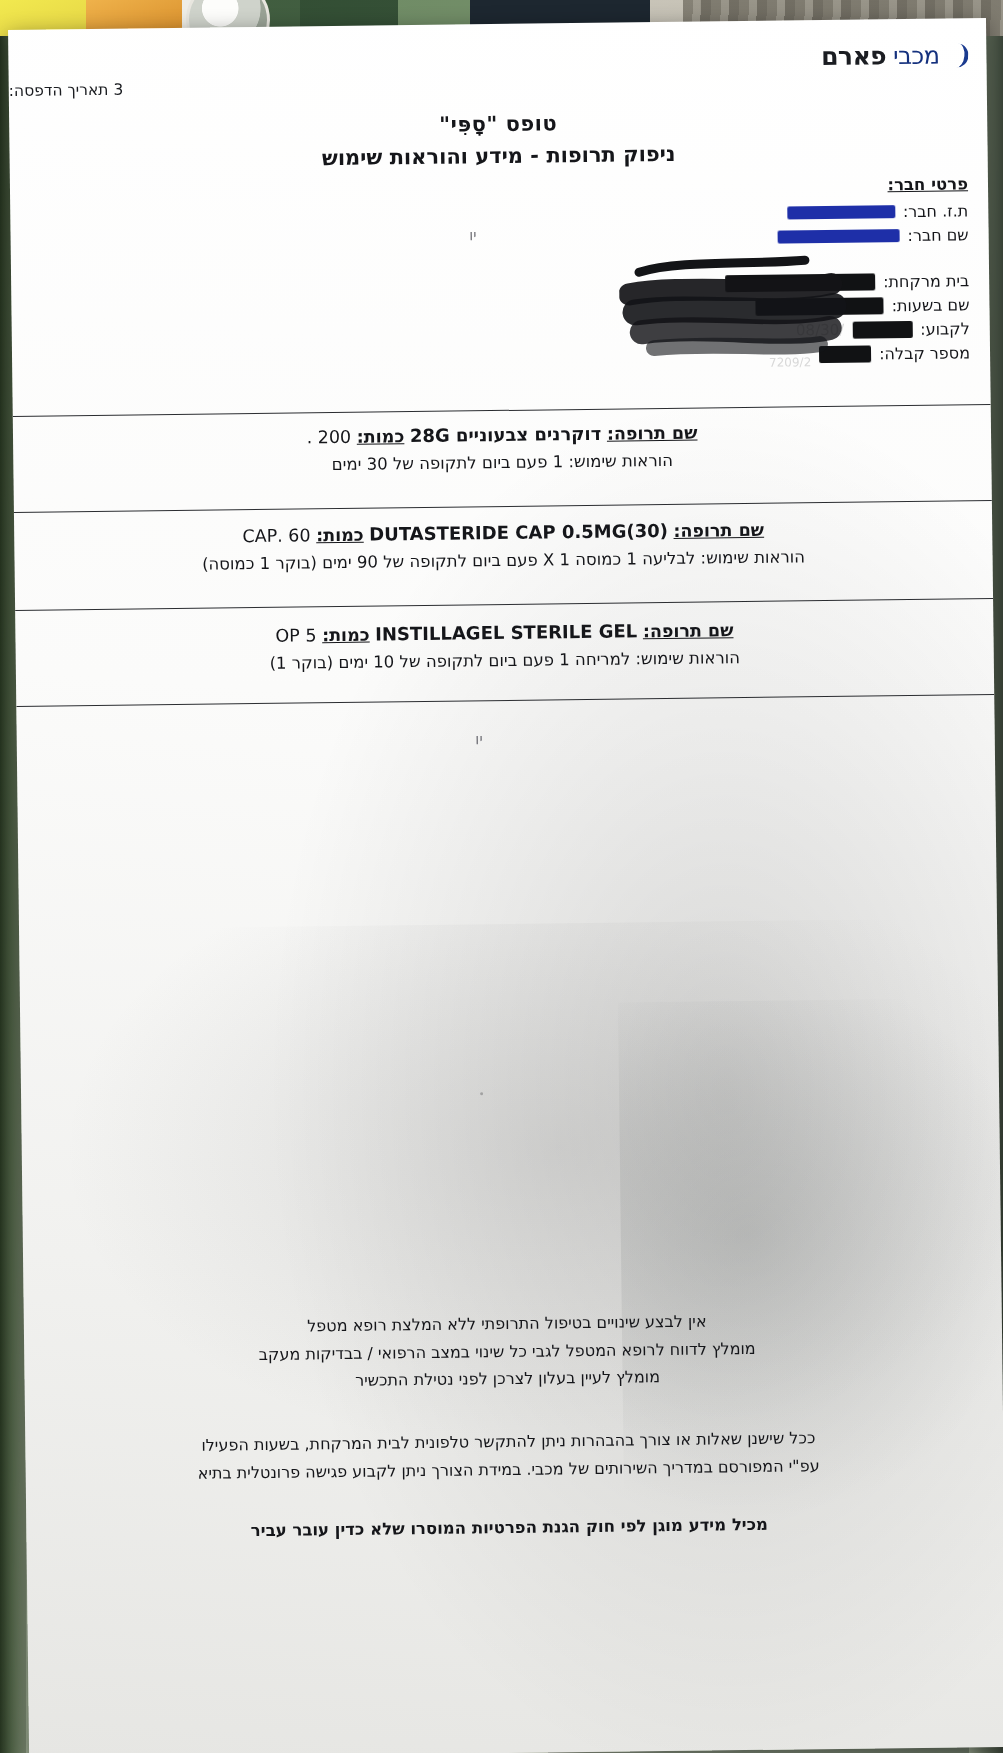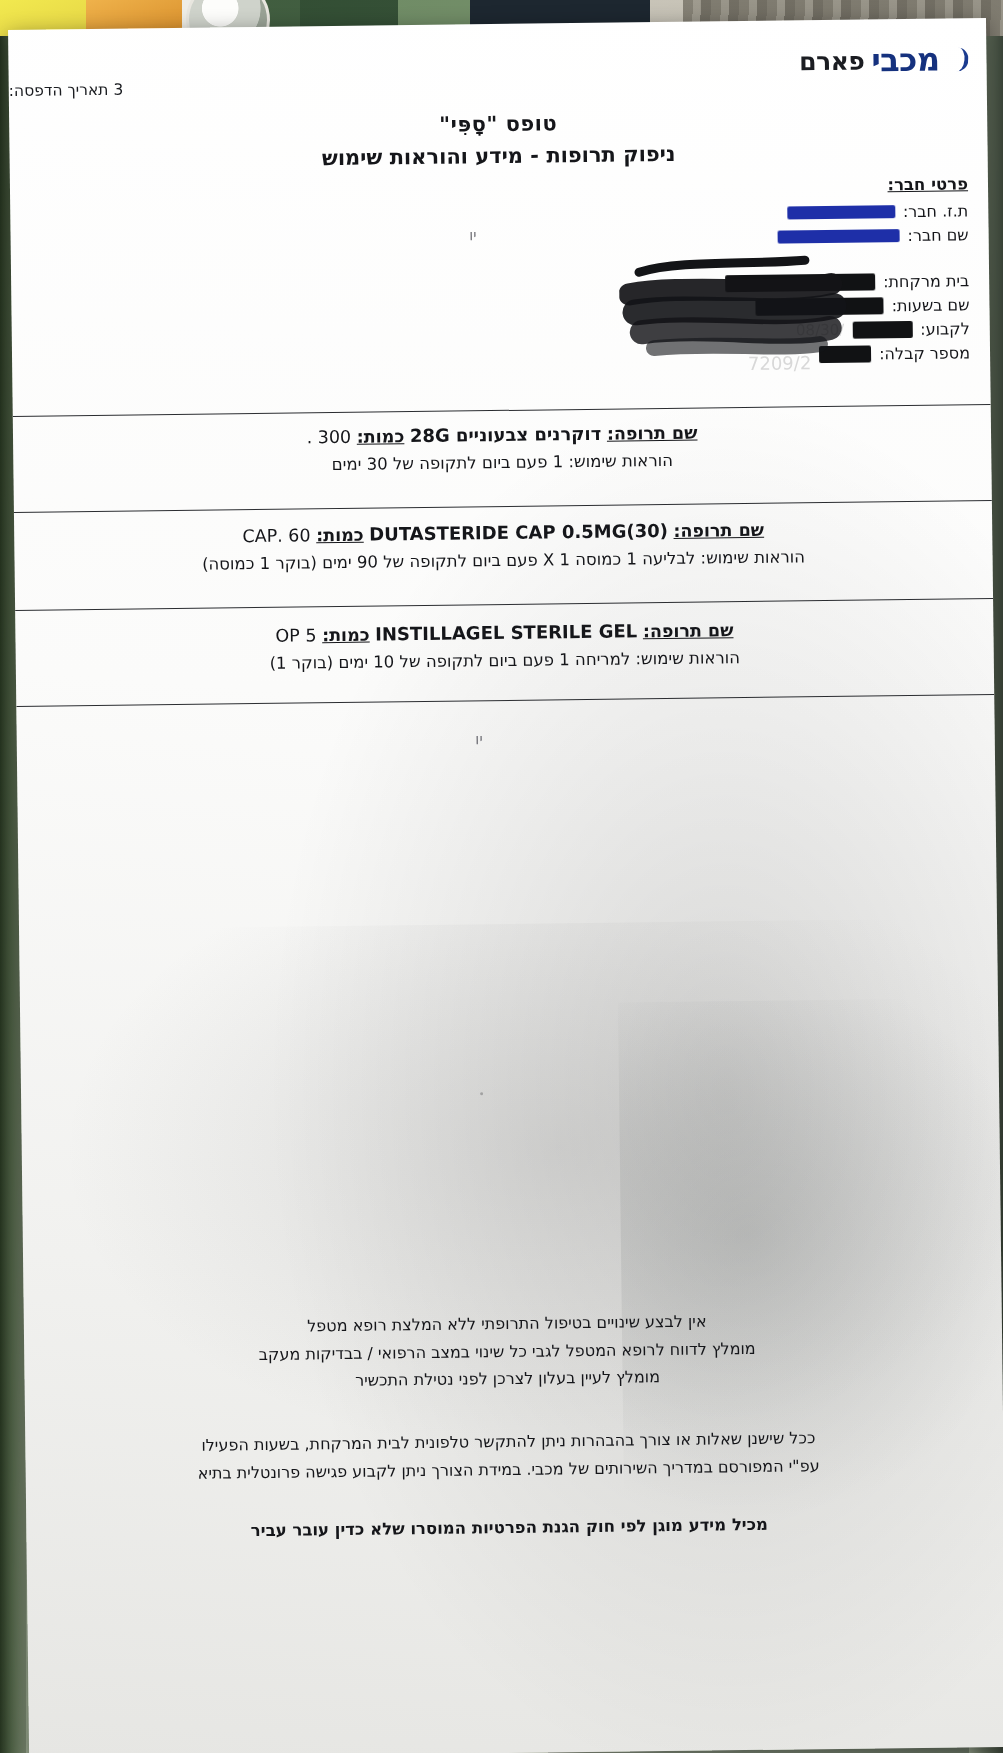--- a/index.html
+++ b/index.html
@@ -119,22 +119,22 @@
     gap: 7px;
     direction: rtl;
   }
   .logo-swoosh {
     width: 18px; height: 24px;
     border-right: 4px solid #1b3b8f;
     border-radius: 0 50% 50% 0 / 0 50% 50% 0;
     transform: rotate(6deg);
   }
   .logo-maccabi {
-    font-size: 32px;
-    font-weight: bold;
+    font-size: 24px;
+    font-weight: normal;
     color: #15317e;
     letter-spacing: -0.5px;
   }
   .logo-pharm {
     font-size: 25px;
     font-weight: bold;
     color: #1b1d22;
     letter-spacing: -0.5px;
     text-align: right;
   }
@@ -323,21 +323,21 @@
         <span class="redact dark" style="width:128px;height:17px;"></span>
       </div>
       <div class="d-row">
         <span class="d-label">לקבוע:</span>
         <span class="redact dark" style="width:60px;height:17px;"></span>
         <span style="font-size:15px;color:#d8d8d8;">/08/30</span>
       </div>
       <div class="d-row">
         <span class="d-label">מספר קבלה:</span>
         <span class="redact dark" style="width:52px;height:17px;"></span>
-        <span style="font-size:18px;color:#d8d8d8;margin-top:16px;">7209/2</span>
+        <span style="font-size:12px;color:#d8d8d8;margin-top:16px;">7209/2</span>
       </div>
     </div>
 
     <svg class="scribble" viewBox="0 0 240 110">
       <g stroke="#131417" stroke-linecap="round" fill="none">
         <path d="M20,22 C60,10 130,16 186,12" stroke-width="9"></path>
         <path d="M10,44 C70,34 150,48 212,36" stroke-width="22" opacity=".92"></path>
         <path d="M16,62 C80,54 160,70 214,58" stroke-width="26" opacity=".9"></path>
         <path d="M22,82 C90,74 164,90 210,80" stroke-width="24" opacity=".82"></path>
         <path d="M34,98 C96,92 156,102 200,96" stroke-width="16" opacity=".6"></path>
@@ -346,21 +346,21 @@
 
     <span class="pen-mark" style="right:512px;top:202px;">יו</span>
 
     <div class="hr" style="top:386px;"></div>
 
     <div class="med" style="top:398px;">
       <div class="med-line-1">
         <span class="lbl-u">שם תרופה:</span>
         <span class="med-name">דוקרנים צבעוניים 28G</span>
         <span class="lbl-u">כמות:</span>
-        <span>300 .</span>
+        <span>200 .</span>
       </div>
       <div class="med-line-2">
         <span>הוראות שימוש:</span>
         <span>1 פעם ביום לתקופה של 30 ימים</span>
       </div>
     </div>
 
     <div class="hr" style="top:482px;"></div>
 
     <div class="med" style="top:496px;">

